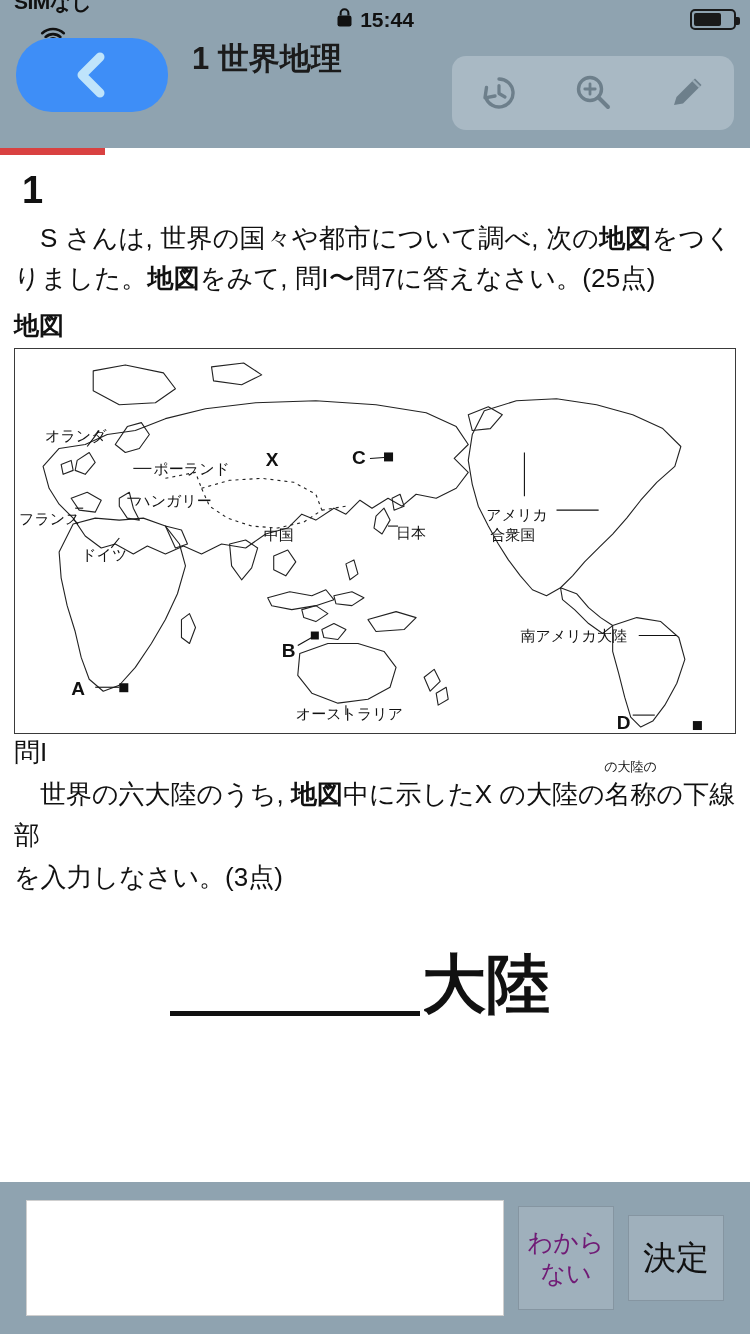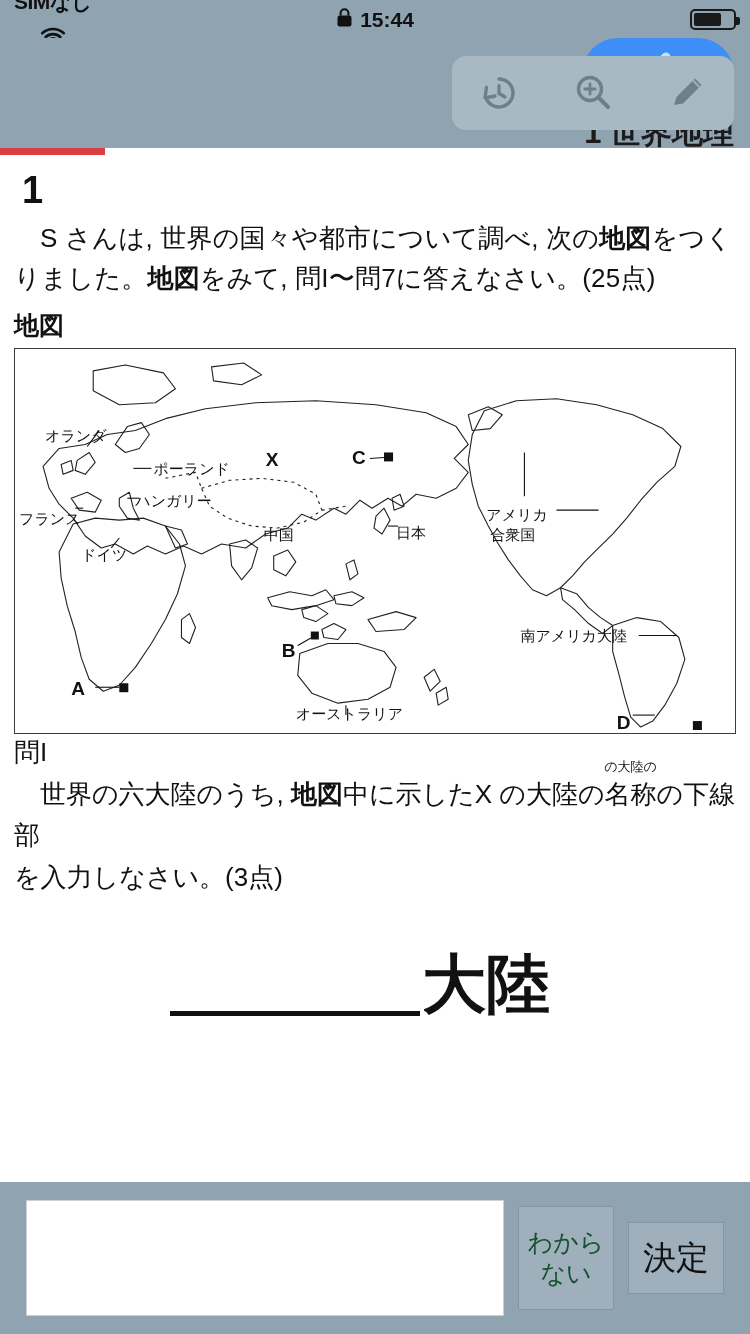--- a/index.html
+++ b/index.html
@@ -45,24 +45,23 @@
     content: ""; position: absolute; right: -6px; top: 6px;
     width: 4px; height: 8px; background: #1a1a1a; border-radius: 0 2px 2px 0;
   }
   .battery-fill { height: 100%; width: 72%; background: #1a1a1a; border-radius: 2px; }
 
   
   .navbar {
     height: 110px;
     background: #8fa3b0;
     display: flex;
-    align-items: flex-end;
+    align-items: flex-start;
     position: relative;
     padding: 0 16px;
-    flex-direction: column;
   }
   .back-btn {
     width: 152px; height: 74px;
     background: #3e8ef7;
     border-radius: 36px;
     display: flex; align-items: center; justify-content: center;
     cursor: pointer;
     flex: none;
   }
   .nav-title {
@@ -167,25 +166,25 @@
     font-family: "Liberation Sans", sans-serif;
     color: #111;
     resize: none;
   }
   .btn-dunno {
     width: 96px; height: 104px;
     background: #9fb0bc;
     border: 1px solid #8595a1;
     display: flex; flex-direction: column;
     align-items: center; justify-content: center;
-    font-size: 25px; color: #14532d; line-height: 1.25;
+    font-size: 25px; color: #701a75; line-height: 1.25;
     cursor: pointer;
   }
   .btn-ok {
-    width: 96px; height: 72px;
+    width: 96px; height: 86px;
     background: #9fb0bc;
     border: 1px solid #8595a1;
     display: flex; align-items: center; justify-content: center;
     font-size: 33px; color: #111; cursor: pointer;
   }
 
   .map-label { font-size: 15px; fill: #111; font-family: "Liberation Sans", sans-serif; }
   .map-label-big { font-size: 19px; fill: #111; font-weight: 700; font-family: "Liberation Sans", sans-serif; }
 </style>
 </head>

